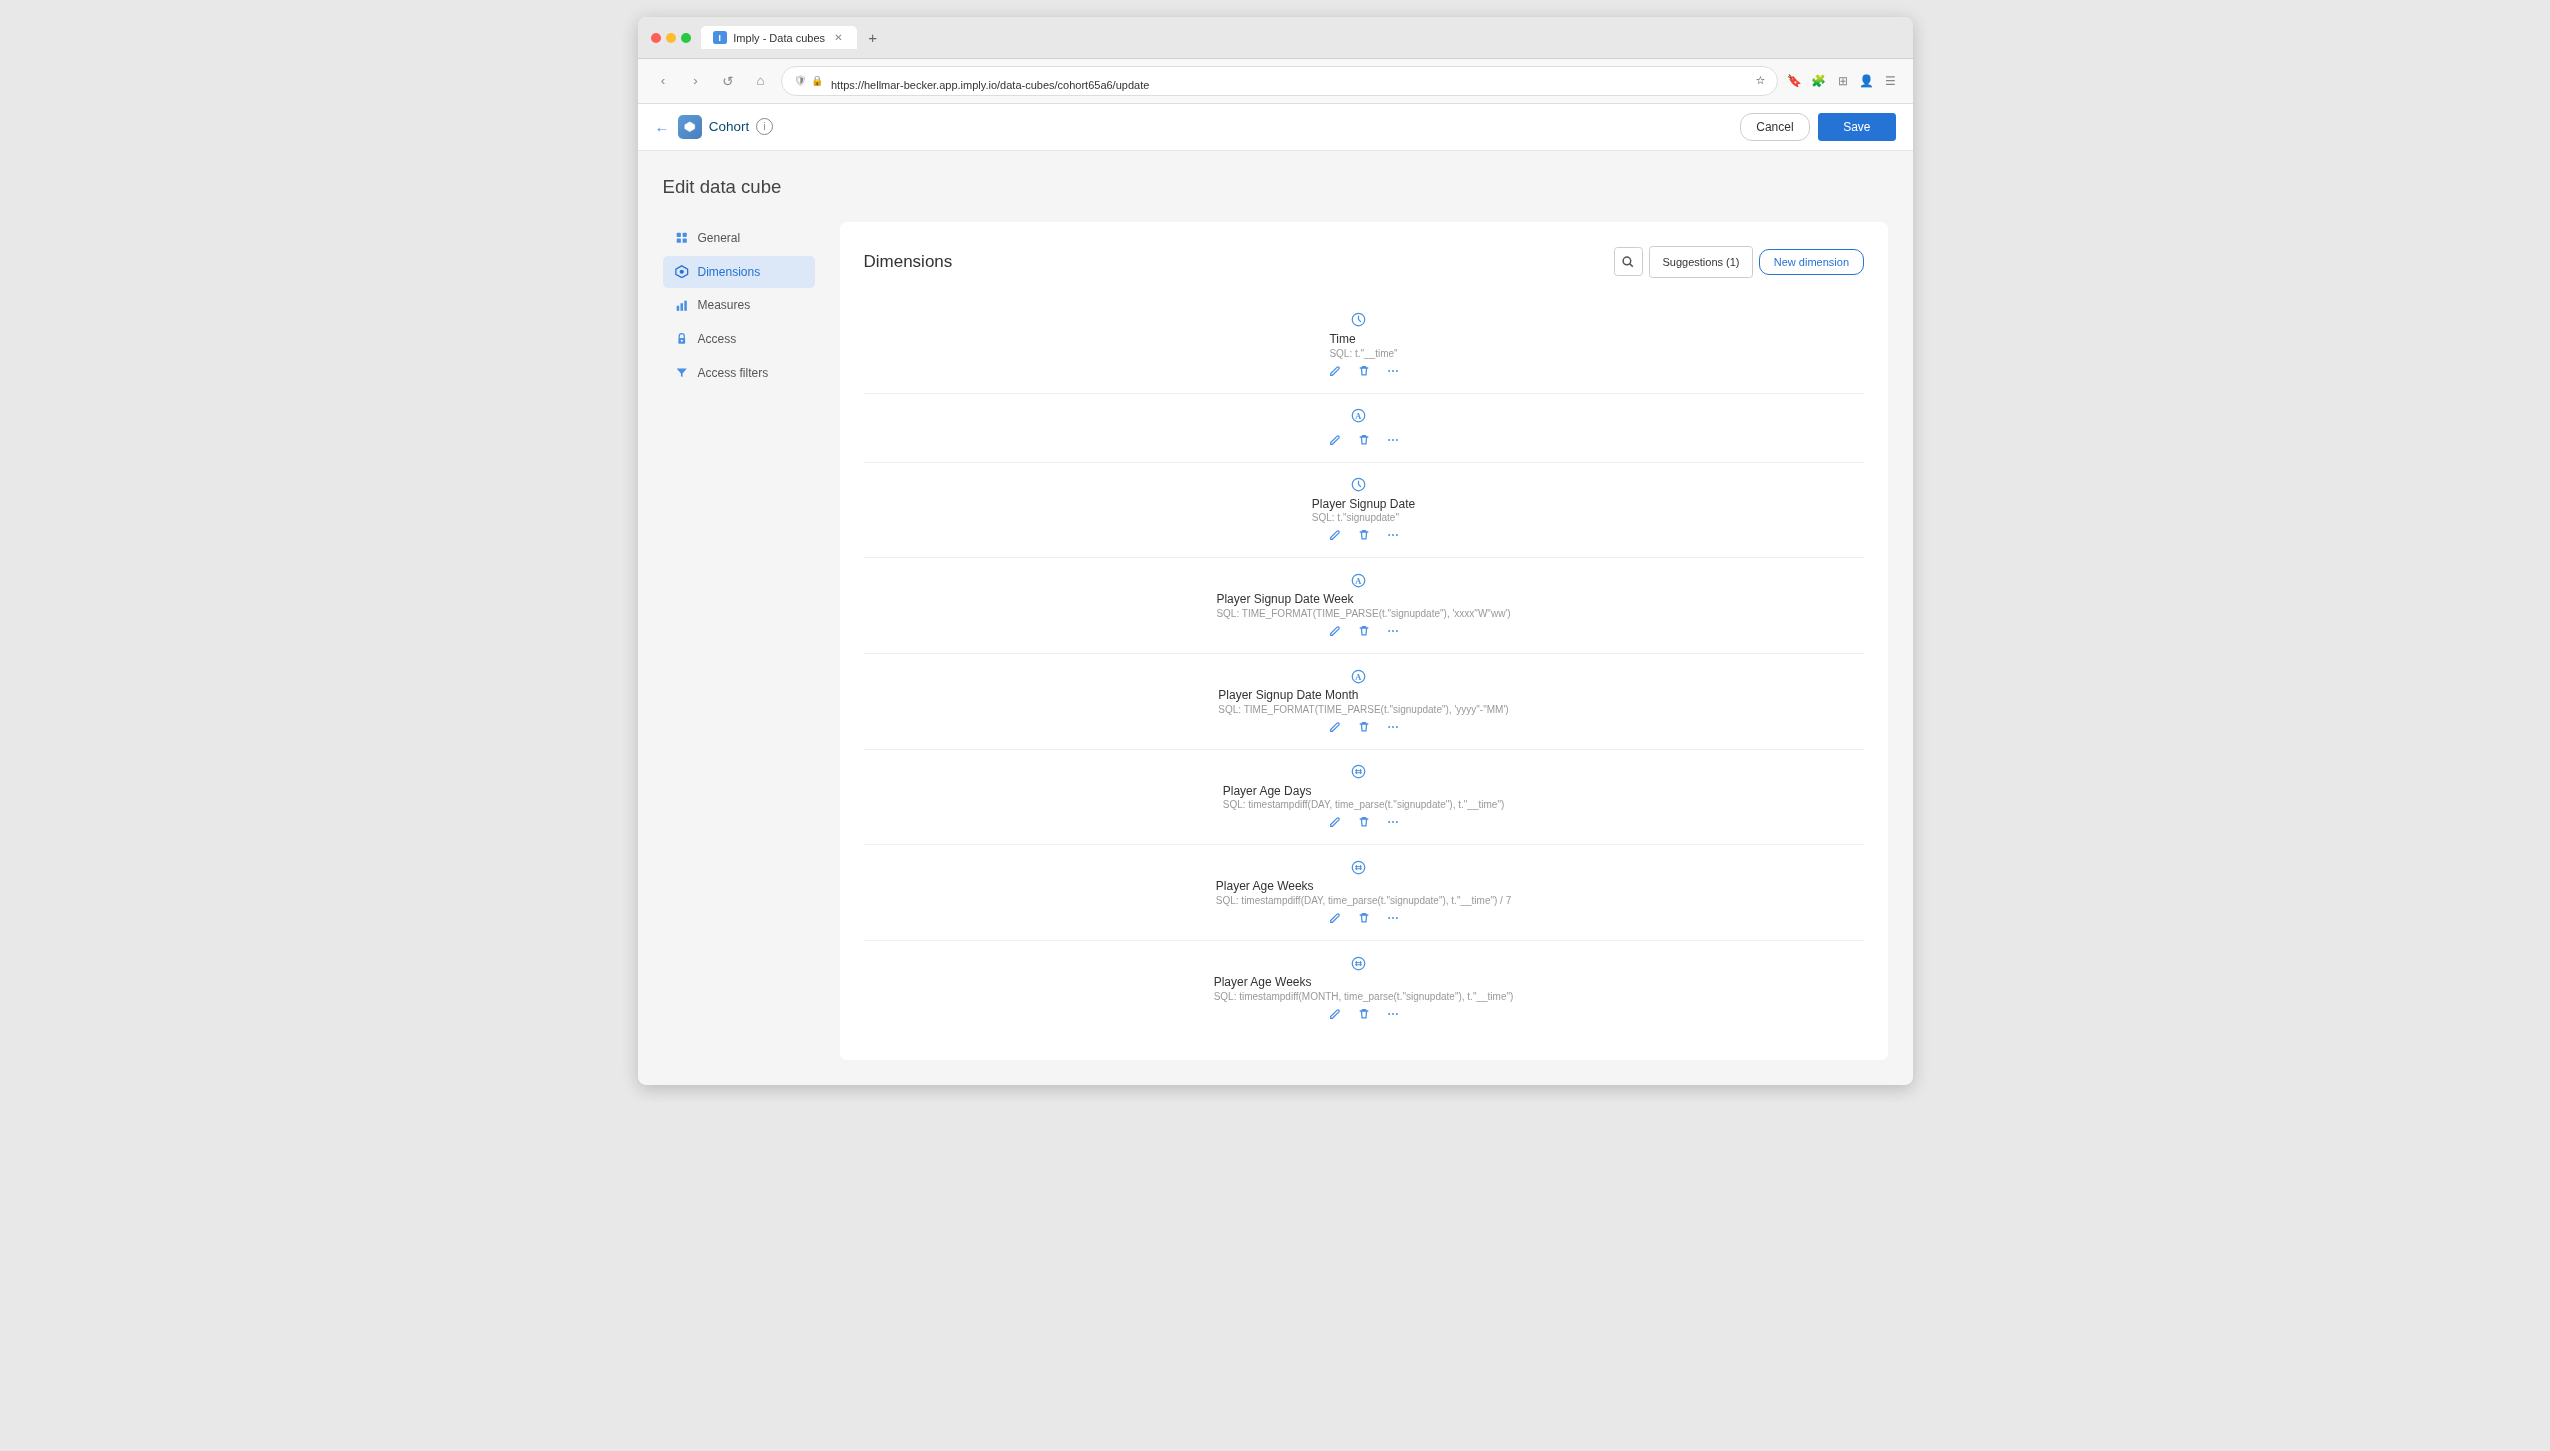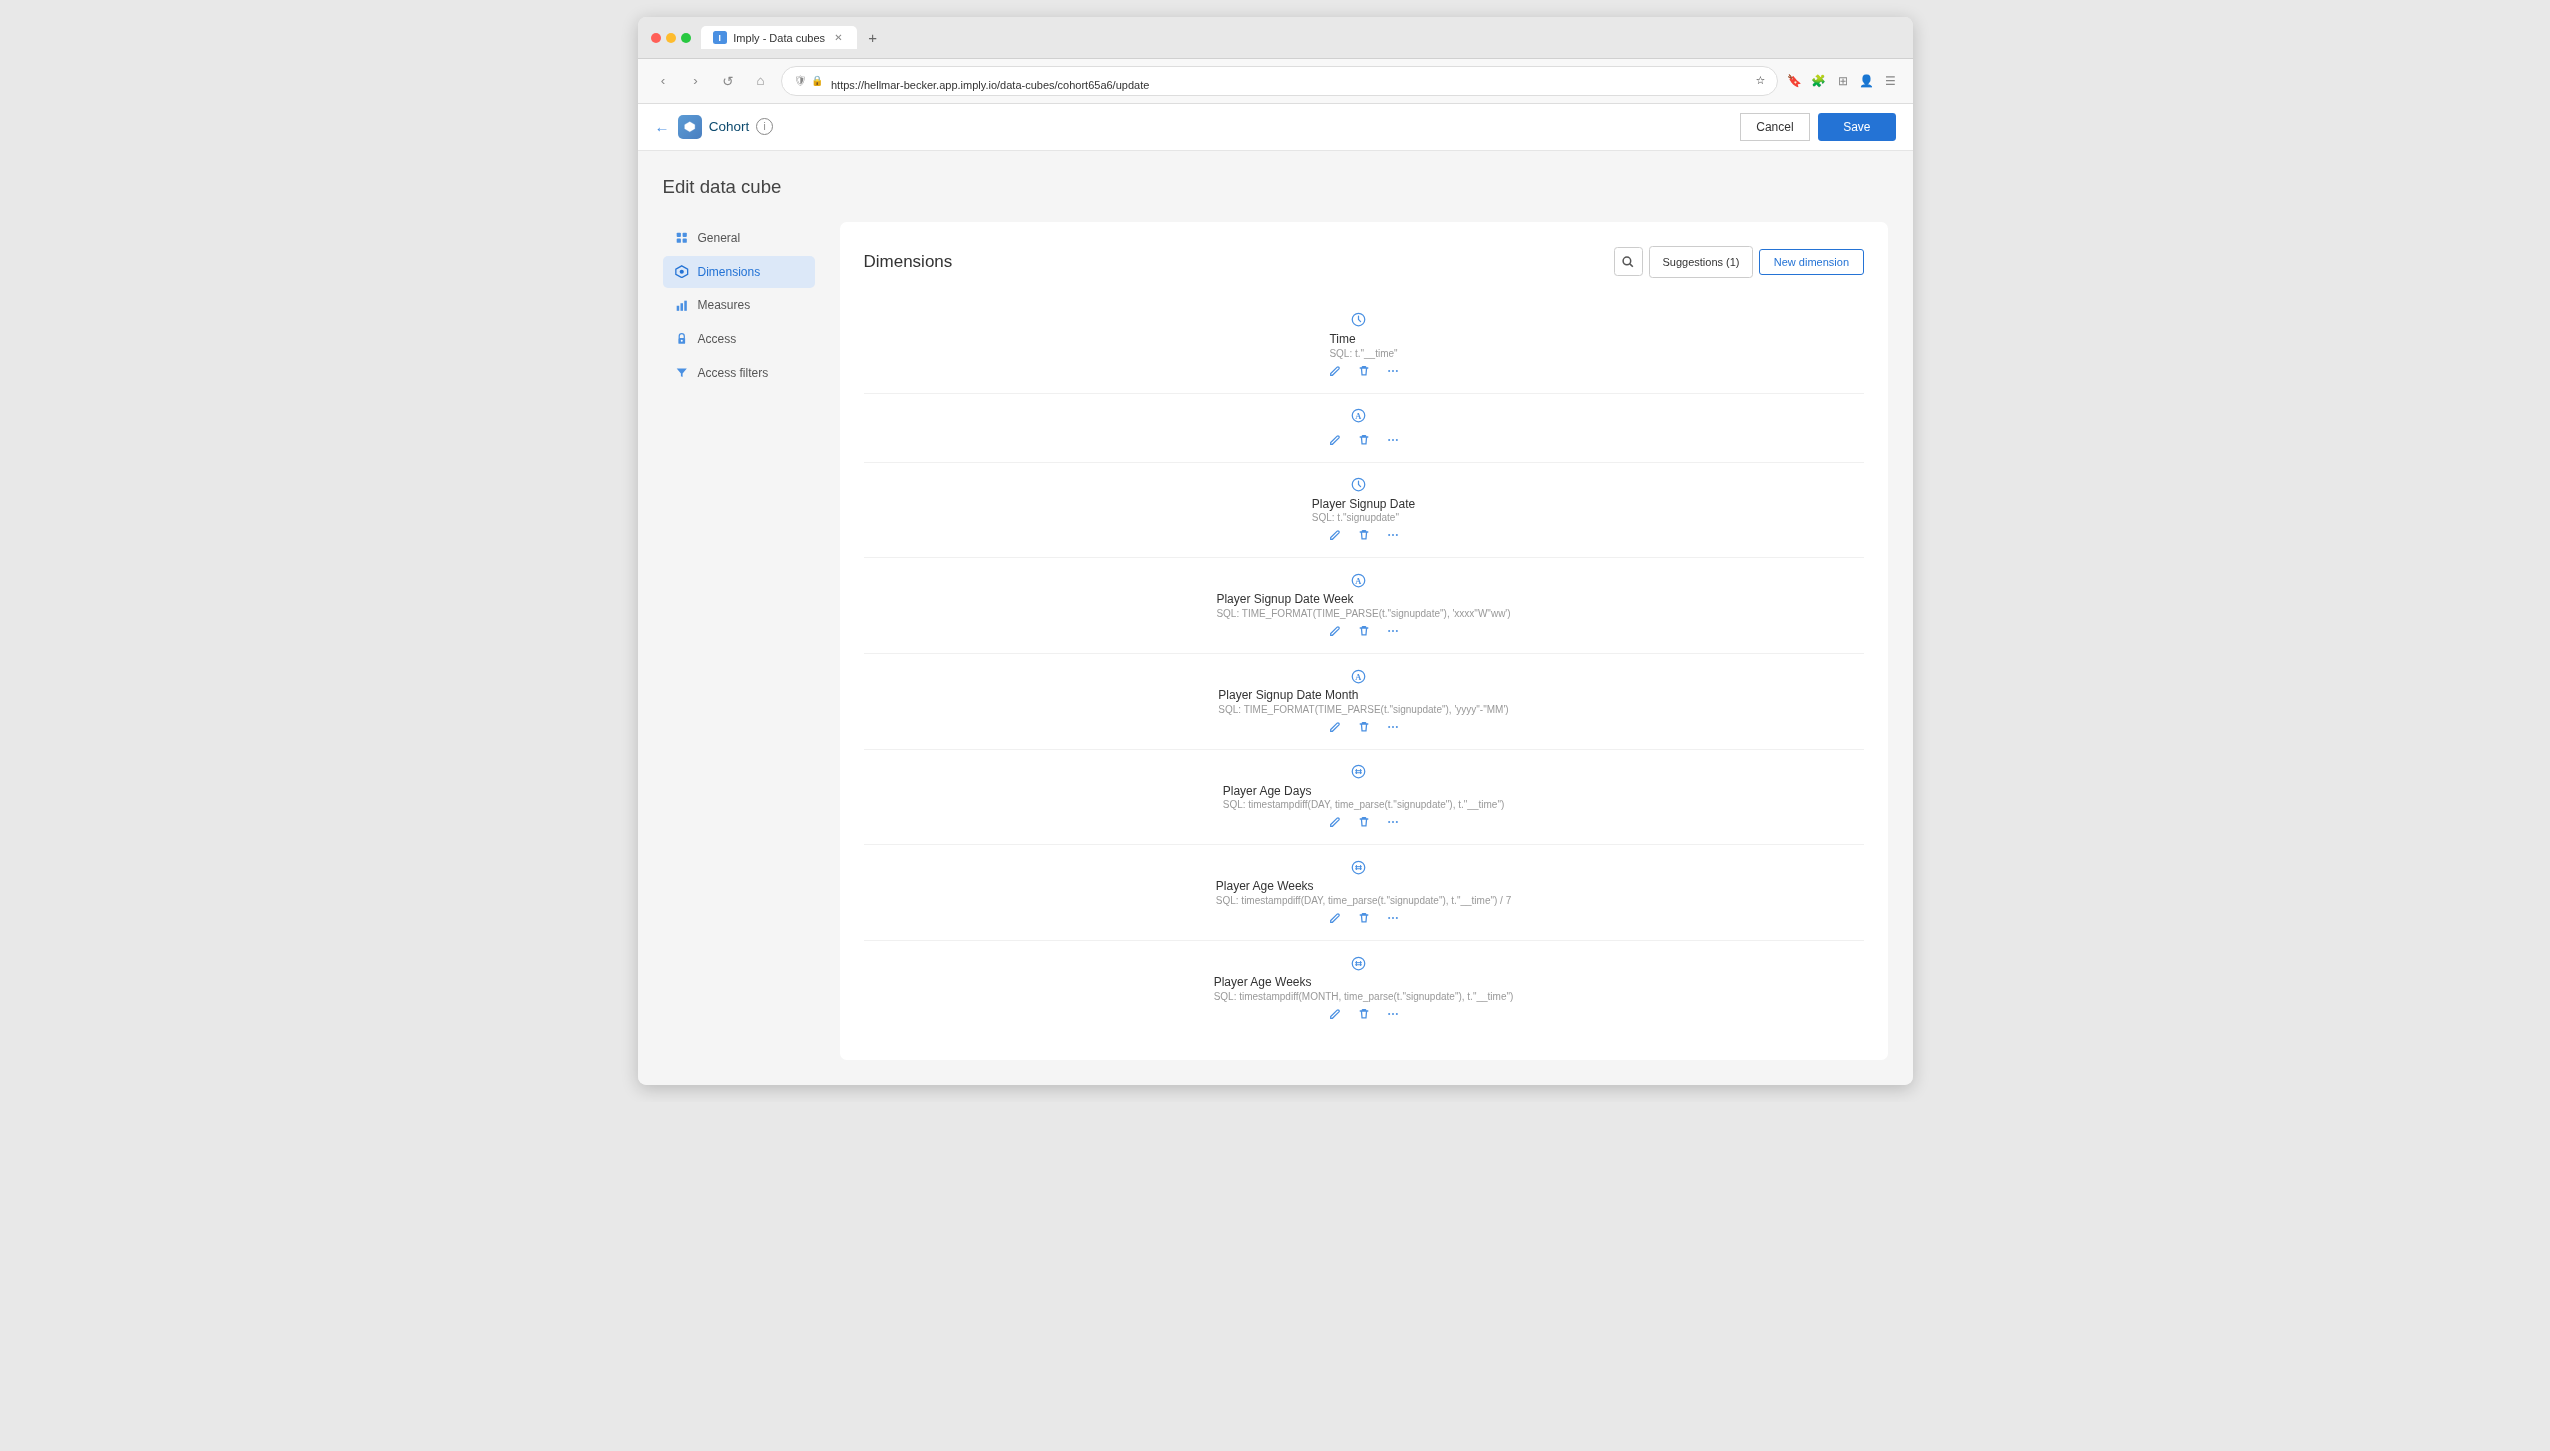--- a/index.html
+++ b/index.html
@@ -29,21 +29,21 @@
     .toolbar-actions { display: flex; gap: 6.8px; align-items: center; color: #666; }
     .toolbar-icon { width: 17px; height: 17px; display: flex; align-items: center; justify-content: center; cursor: pointer; color: #888; }
 
     
     .app-header { background: #fff; border-bottom: 0.8px solid #e5e5e5; padding: 0 17px; display: flex; align-items: center; height: 47px; }
     .back-btn { color: #4a90e2; cursor: pointer; margin-right: 8.5px; font-size: 15px; background: none; border: none; }
     .app-logo { width: 24px; height: 24px; background: linear-gradient(135deg, #5b9bd5, #4a7fc0); border-radius: 5px; display: flex; align-items: center; justify-content: center; color: white; font-size: 12px; margin-right: 6.8px; }
     .app-title { font-size: 13.5px; font-weight: 500; color: #0c4a6e; }
     .info-btn { width: 17px; height: 17px; border-radius: 50%; border: 1.3px solid #888; color: #888; display: flex; align-items: center; justify-content: center; font-size: 10px; margin-left: 6.8px; cursor: pointer; }
     .header-actions { margin-left: auto; display: flex; gap: 8.5px; }
-    .btn-cancel { padding: 6px 15px; border: 0.8px solid #ccc; border-radius: 0; background: #fff; color: #333; font-size: 12px; cursor: pointer; }
+    .btn-cancel { padding: 6px 15px; border: 0.8px solid #ccc; border-radius: 12px; background: #fff; color: #333; font-size: 12px; cursor: pointer; }
     .btn-save { padding: 6px 25px; border: none; border-radius: 3.4px; background: #2473d5; color: #fff; font-size: 12px; cursor: pointer; font-weight: 500; }
 
     
     .app-body { background: #f5f5f5; min-height: 507px; padding: 25px; }
     .edit-title { font-size: 18.6px; font-weight: 400; color: #444; margin-bottom: 24px; }
 
     .content-layout { display: flex; gap: 25px; }
 
     
     .sidebar { width: 152px; flex-shrink: 0; }
@@ -52,21 +52,21 @@
     .sidebar-icon { width: 15px; height: 15px; display: flex; align-items: center; justify-content: center; font-size: 12px; flex-shrink: 0; }
 
     
     .main-content { flex: 1; background: #fff; border-radius: 6.8px; padding: 24px; min-height: 423px; }
 
     .dimensions-header { display: flex; align-items: center; margin-bottom: 20px; }
     .dimensions-title { font-size: 17px; font-weight: 500; color: #333; flex: 1; }
     .header-btns { display: flex; gap: 6.8px; align-items: center; }
     .search-btn { width: 29px; height: 29px; border: 0.8px solid #ccc; border-radius: 3.4px; background: #fff; display: flex; align-items: center; justify-content: center; cursor: pointer; color: #555; }
     .suggestions-btn { padding: 9px 12px; border: 0.8px solid #ccc; border-radius: 3.4px; background: #fff; color: #333; font-size: 11px; cursor: pointer; }
-    .new-dimension-btn { padding: 6px 13.5px; border: 0.8px solid #2473d5; border-radius: 3px; background: #fff; color: #2473d5; font-size: 11px; cursor: pointer; font-weight: 500; }
+    .new-dimension-btn { padding: 6px 13.5px; border: 0.8px solid #2473d5; border-radius: 10px; background: #fff; color: #2473d5; font-size: 11px; cursor: pointer; font-weight: 500; }
 
     
     .dimension-row { display: flex; align-items: center; padding: 10px 0; border-bottom: 0.8px solid #f0f0f0; flex-direction: column; }
     .dimension-row:last-child { border-bottom: none; }
     .dim-icon { width: 24px; height: 24px; display: flex; align-items: center; justify-content: center; margin-right: 10px; flex-shrink: 0; }
     .dim-icon svg { width: 15px; height: 15px; }
     .dim-info { flex: 1; }
     .dim-name { font-size: 12px; font-weight: 500; color: #333; margin-bottom: 1.7px; }
     .dim-sql { font-size: 10px; color: #999; }
     .dim-actions { display: flex; gap: 5px; align-items: center; }

